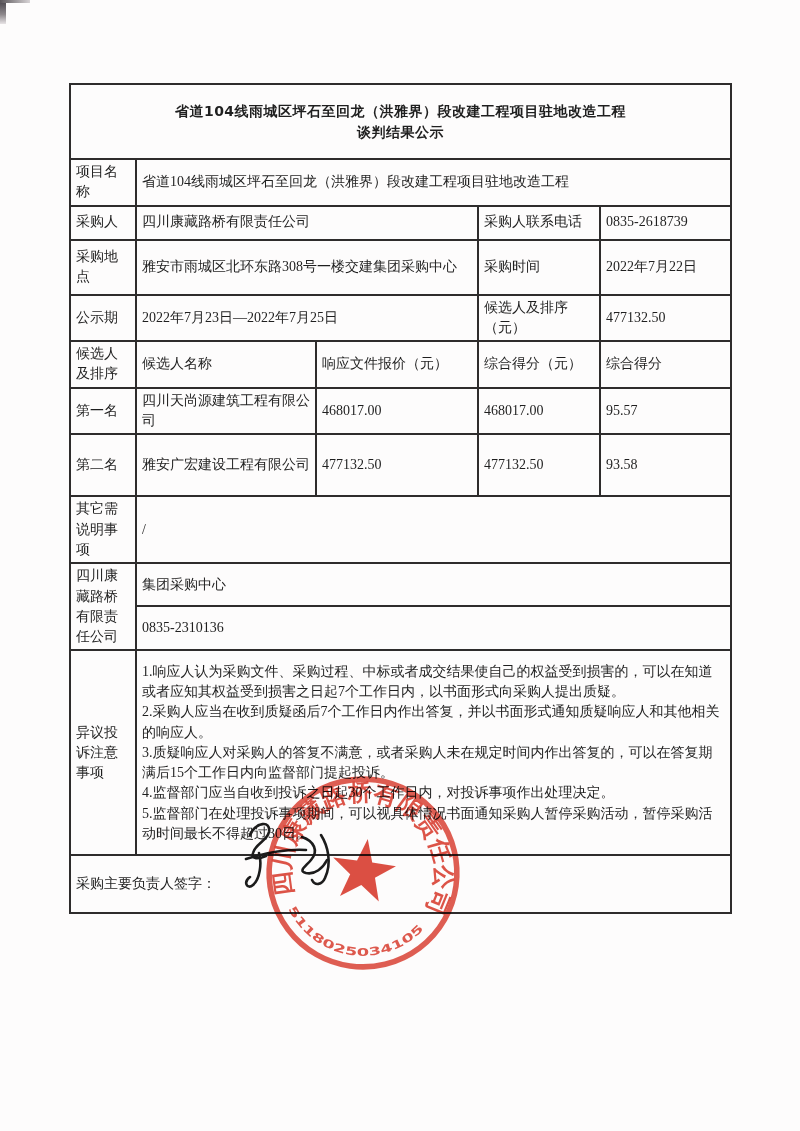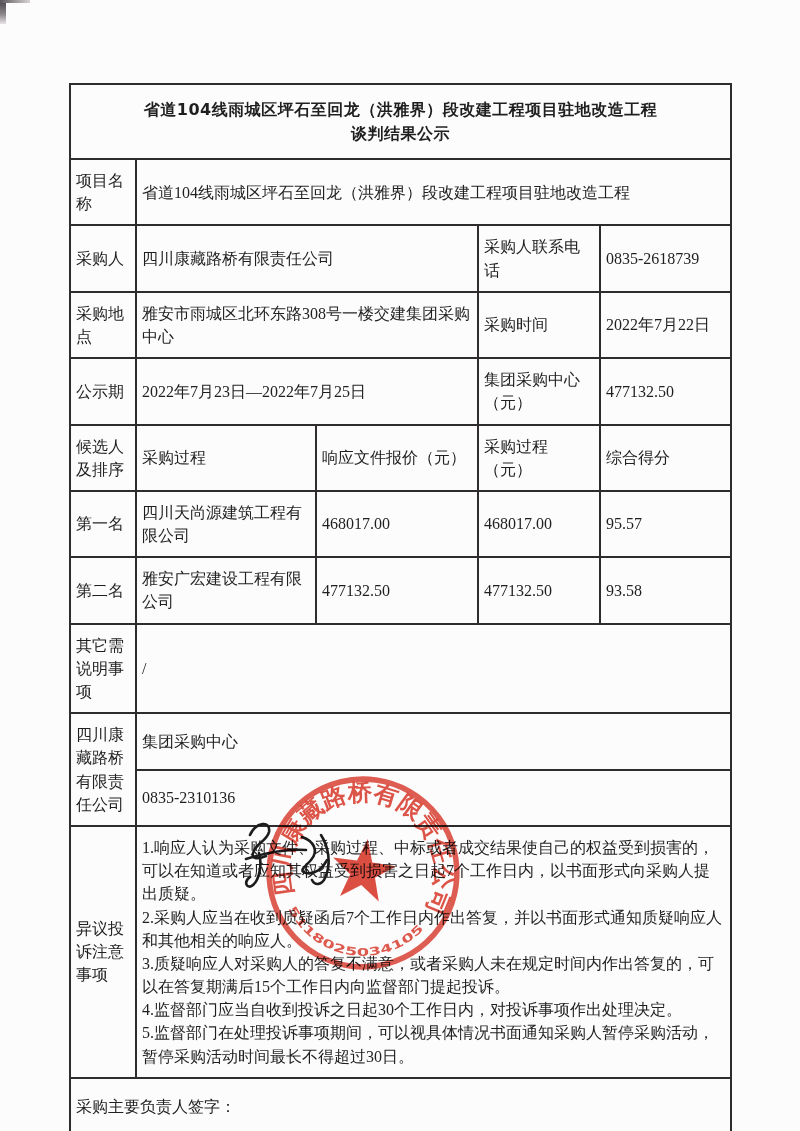--- a/index.html
+++ b/index.html
@@ -13,22 +13,22 @@
   .scan-corner{position:absolute;left:0;top:0;width:6px;height:24px;
     background:linear-gradient(180deg,#454147 0%,#8d888c 60%,#e8e4e6 100%);}
   .scan-top{position:absolute;left:0;top:0;width:30px;height:3px;
     background:linear-gradient(90deg,#5a565a,#d8d4d6);}
   table.doc{
     position:absolute;left:69px;top:83px;width:661px;
     border-collapse:collapse;table-layout:fixed;
   }
   table.doc td{
     border:2px solid #2e2c2c;
-    font-size:16px;line-height:1.45;
-    padding:9px 5px;vertical-align:middle;
+    font-size:14px;line-height:1.45;
+    padding:2px 5px;vertical-align:middle;
     overflow:hidden;word-break:break-all;
   }
   td.label{padding:2px 2px 2px 3px;font-family:Liberation Serif, serif;}
   td.title-cell{
     font-family:"DejaVu Sans","Liberation Sans",sans-serif;
     font-weight:bold;font-size:20px;text-align:center;
     line-height:1.6;letter-spacing:0.5px;padding:6px 2px;
   }
   .c{}
   .l{text-align:left;}
@@ -75,39 +75,39 @@
       <td colspan="4" class="l">省道104线雨城区坪石至回龙（洪雅界）段改建工程项目驻地改造工程</td>
     </tr>
 
     <tr style="height:34px">
       <td class="label">采购人</td>
       <td colspan="2" class="l">四川康藏路桥有限责任公司</td>
       <td class="c">采购人联系电话</td>
       <td class="c">0835-2618739</td>
     </tr>
 
-    <tr style="height:49px">
+    <tr style="height:55px">
       <td class="label">采购地点</td>
       <td colspan="2" class="l">雅安市雨城区北环东路308号一楼交建集团采购中心</td>
       <td class="c">采购时间</td>
       <td class="c">2022年7月22日</td>
     </tr>
 
     <tr style="height:45px">
       <td class="label">公示期</td>
       <td colspan="2" class="c">2022年7月23日—2022年7月25日</td>
-      <td class="c">集团采购中心（元）</td>
+      <td class="c">候选人及排序（元）</td>
       <td class="c">477132.50</td>
     </tr>
 
     <tr style="height:40px">
       <td class="label">候选人及排序</td>
-      <td class="c">采购过程</td>
+      <td class="c">候选人名称</td>
       <td class="c">响应文件报价（元）</td>
-      <td class="c">采购过程（元）</td>
+      <td class="c">综合得分（元）</td>
       <td class="c">综合得分</td>
     </tr>
 
     <tr style="height:44px">
       <td class="c">第一名</td>
       <td class="l">四川天尚源建筑工程有限公司</td>
       <td class="c">468017.00</td>
       <td class="c">468017.00</td>
       <td class="c">95.57</td>
     </tr>

